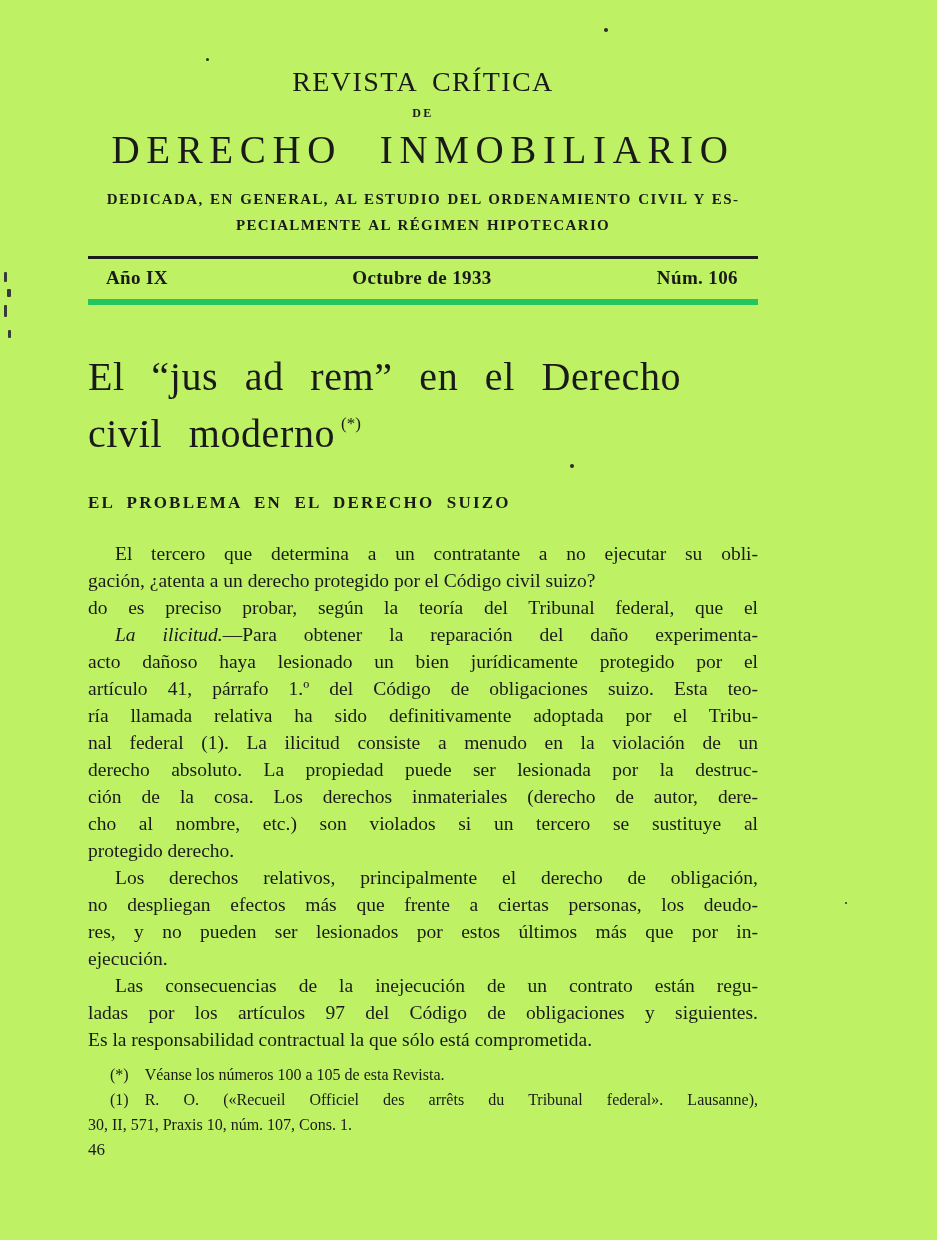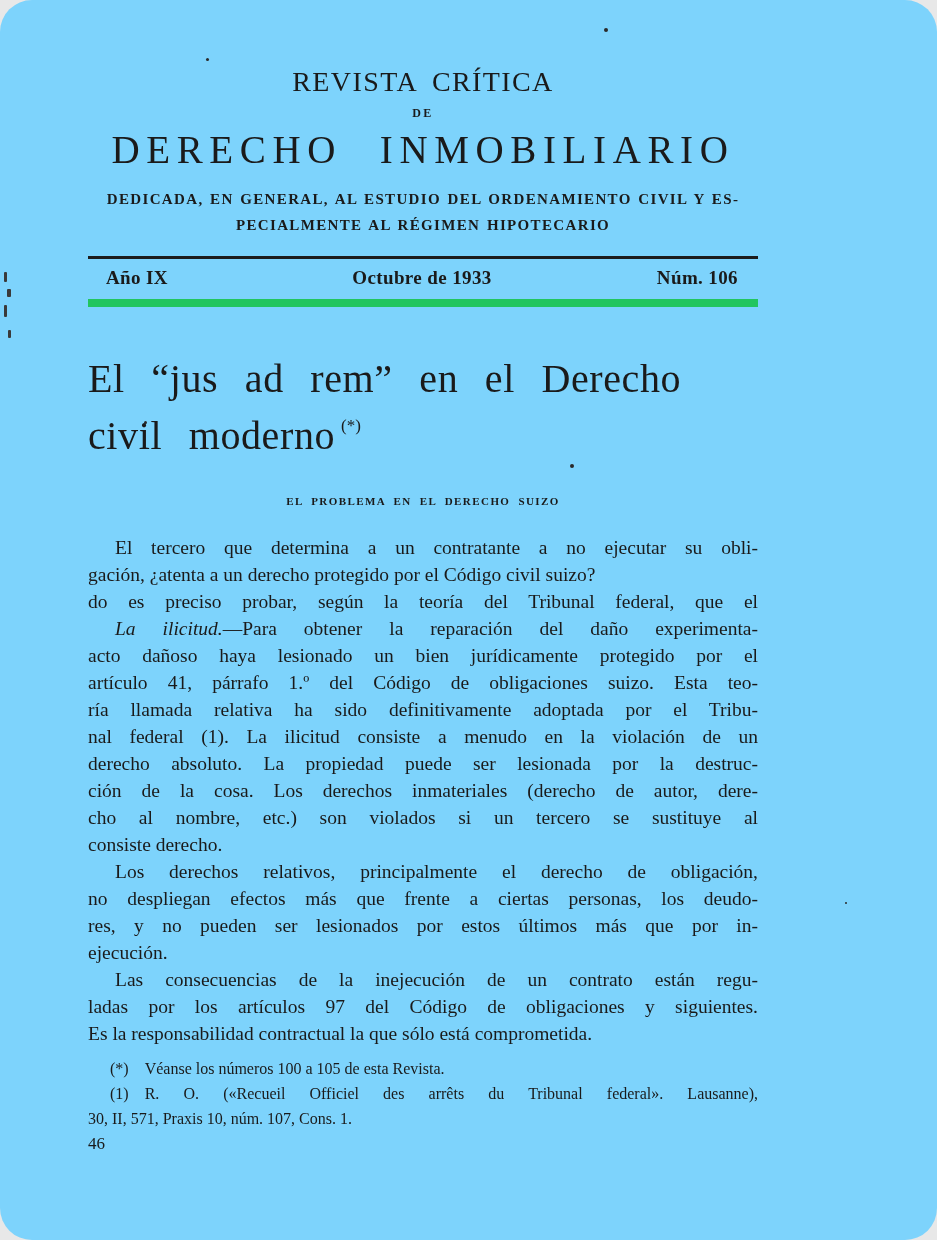--- a/index.html
+++ b/index.html
@@ -4,24 +4,23 @@
 <style>
   html, body { margin: 0; padding: 0; }
   body {
     width: 937px; height: 1240px;
     background: #e8e8e8;
     font-family: "Liberation Serif", "DejaVu Serif", serif;
   }
   .page {
     position: relative;
     width: 937px; height: 1240px;
-    background: #7dd3fc;
+    background: #bef264;
     color: #1a1a1a;
     overflow: hidden;
-    border-radius: 32px;
   }
   .content {
     position: absolute;
     left: 88px; top: 0;
     width: 670px;
   }
   
   .mast-title-top {
     margin-top: 66px;
     text-align: center;
@@ -52,21 +51,21 @@
     font-weight: bold;
     letter-spacing: 0.09em;
     word-spacing: 0.1em;
     line-height: 26px;
     white-space: nowrap;
   }
   
   .issue-bar {
     margin-top: 18px;
     border-top: 3px solid #1c1c1c;
-    border-bottom: 8px solid #22c55e;
+    border-bottom: 6px solid #22c55e;
     padding: 8px 20px 10px 18px;
     display: grid;
     grid-template-columns: 1fr auto 1fr;
     align-items: baseline;
     font-size: 19px;
     font-weight: bold;
     letter-spacing: 0.02em;
   }
   .issue-bar .left  { text-align: left; }
   .issue-bar .mid   { text-align: center; }
@@ -82,22 +81,22 @@
   }
   .article-title .sup {
     font-size: 17px;
     vertical-align: 18px;
     letter-spacing: 0;
     word-spacing: 0;
     margin-left: 6px;
   }
   .section-heading {
     margin-top: 36px;
-    text-align: center;
-    font-size: 11px;
+    text-align: left;
+    font-size: 17px;
     font-weight: 600;
     letter-spacing: 0.13em;
     word-spacing: 0.35em;
   }
   
   .article-body {
     margin-top: 27px;
     font-size: 19.5px;
     line-height: 27px;
   }
@@ -168,21 +167,21 @@
         <div class="line line--last"><span>gación, ¿atenta a un derecho protegido por el Código civil suizo?</span></div>
         <div class="line"><span>do es preciso probar, según la teoría del Tribunal federal, que el</span></div>
         <div class="line line--indent"><i>La ilicitud.</i><span>—Para obtener la reparación del daño experimenta-</span></div>
         <div class="line"><span>acto dañoso haya lesionado un bien jurídicamente protegido por el</span></div>
         <div class="line"><span>artículo 41, párrafo 1.º del Código de obligaciones suizo. Esta teo-</span></div>
         <div class="line"><span>ría llamada relativa ha sido definitivamente adoptada por el Tribu-</span></div>
         <div class="line"><span>nal federal (1). La ilicitud consiste a menudo en la violación de un</span></div>
         <div class="line"><span>derecho absoluto. La propiedad puede ser lesionada por la destruc-</span></div>
         <div class="line"><span>ción de la cosa. Los derechos inmateriales (derecho de autor, dere-</span></div>
         <div class="line"><span>cho al nombre, etc.) son violados si un tercero se sustituye al</span></div>
-        <div class="line line--last"><span>consiste derecho.</span></div>
+        <div class="line line--last"><span>protegido derecho.</span></div>
         <div class="line line--indent"><span>Los derechos relativos, principalmente el derecho de obligación,</span></div>
         <div class="line"><span>no despliegan efectos más que frente a ciertas personas, los deudo-</span></div>
         <div class="line"><span>res, y no pueden ser lesionados por estos últimos más que por in-</span></div>
         <div class="line line--last"><span>ejecución.</span></div>
         <div class="line line--indent"><span>Las consecuencias de la inejecución de un contrato están regu-</span></div>
         <div class="line"><span>ladas por los artículos 97 del Código de obligaciones y siguientes.</span></div>
         <div class="line line--last"><span>Es la responsabilidad contractual la que sólo está comprometida.</span></div>
       </div>
 
     <div class="footnotes">

